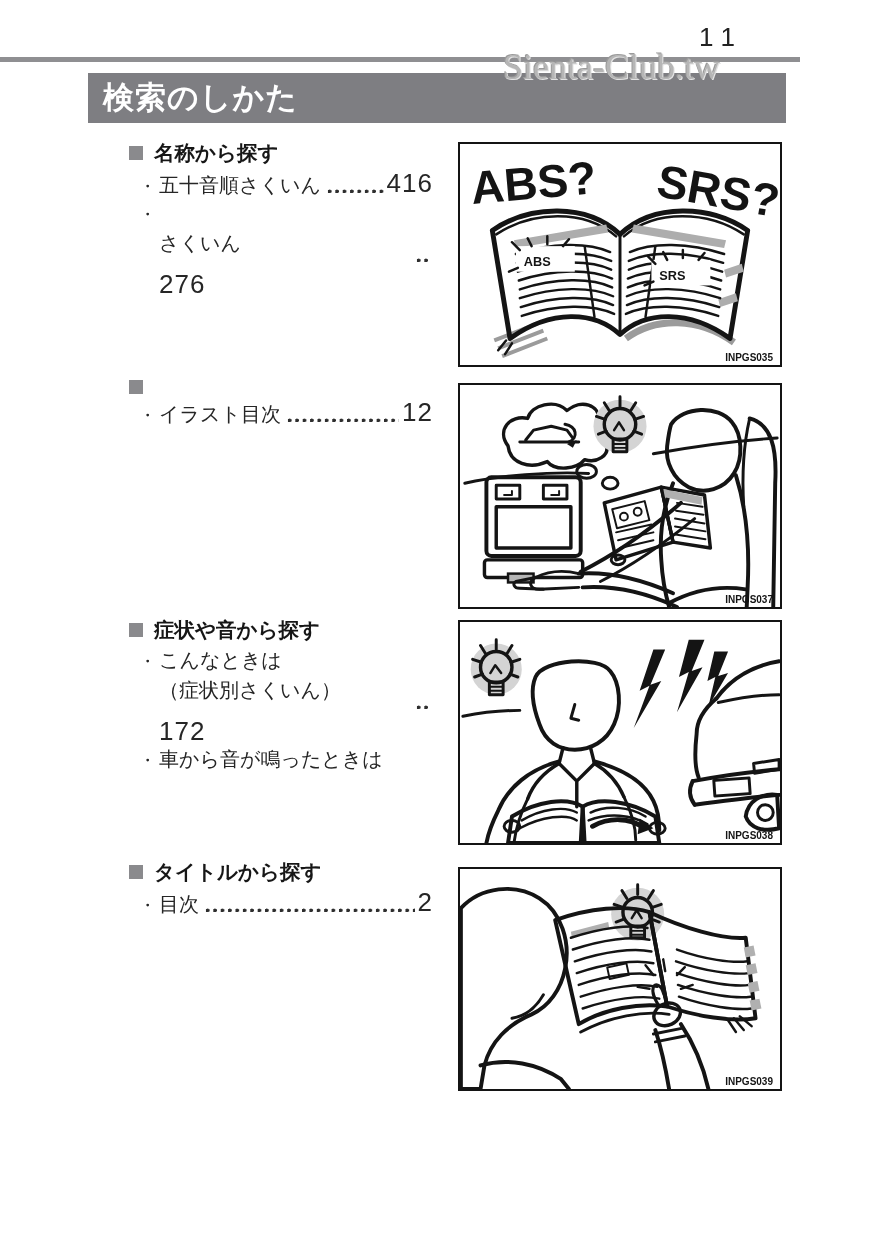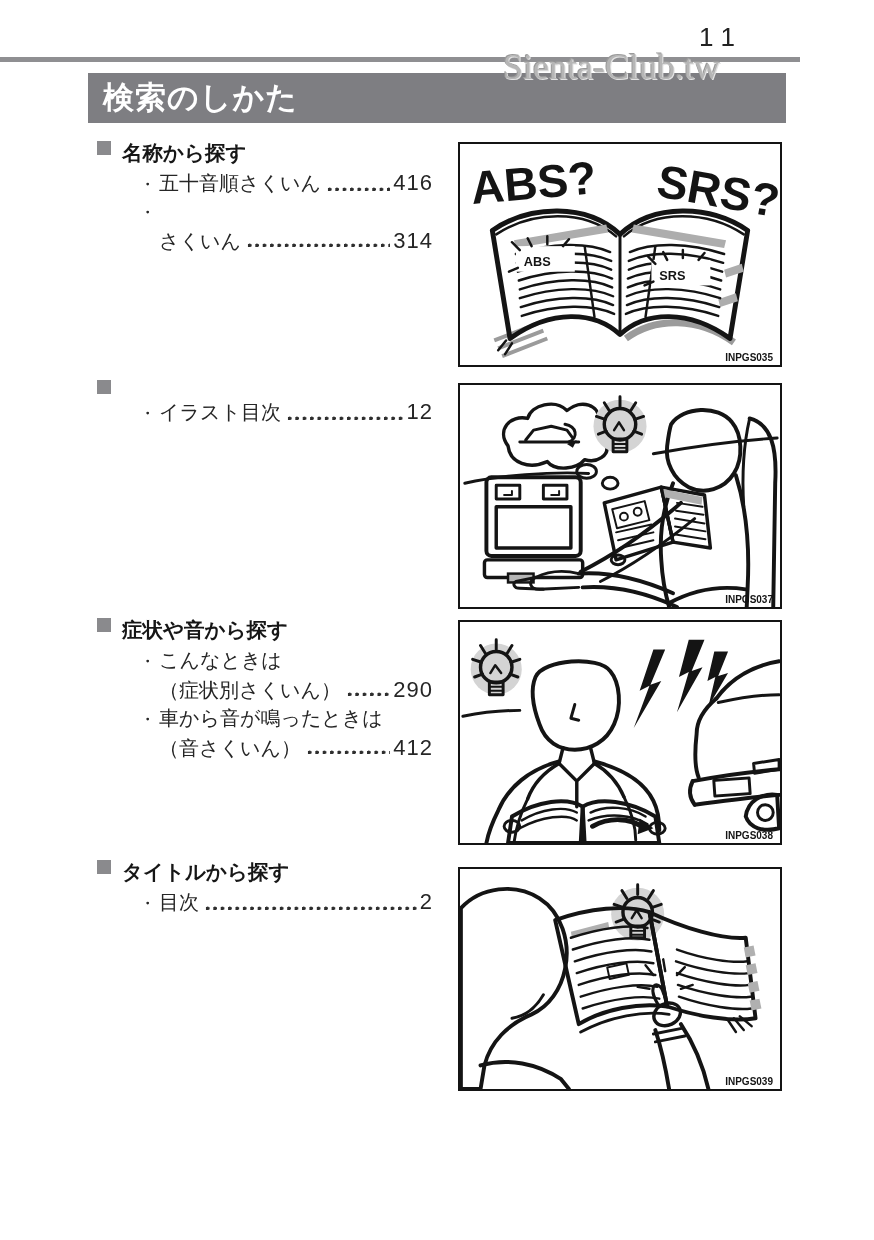--- a/index.html
+++ b/index.html
@@ -7,31 +7,31 @@
         font-family:"Liberation Sans","DejaVu Sans",sans-serif;color:#1f1f1f;}
   .page-number{position:absolute;top:22px;right:56px;font-size:26px;letter-spacing:9px;color:#222;}
   .top-rule{position:absolute;top:57px;left:0;width:866px;height:5px;background:#8f8f92;}
   .watermark{position:absolute;top:46px;right:80px;z-index:3;
              font-family:"Liberation Serif","DejaVu Serif",serif;font-size:36px;color:#b6b6b6;
              text-shadow:1px 1px 0 #e3e3e3, -1px -1px 0 #9a9a9a;}
   .title-bar{position:absolute;top:73px;left:88px;width:698px;height:50px;background:#7e7e82;
              display:flex;align-items:center;padding-left:15px;box-sizing:border-box;z-index:2;}
   .title-bar span{color:#fff;font-weight:bold;font-size:31px;letter-spacing:1px;}
   .toc-block{position:absolute;left:97px;width:336px;}
-  .toc-heading{display:flex;align-items:flex-start;font-weight:bold;font-size:20.5px;line-height:24px;margin-bottom:4px;color:#161616;}
+  .toc-heading{display:flex;align-items:center;font-weight:bold;font-size:20.5px;line-height:24px;margin-bottom:4px;color:#161616;margin-left:32px;}
   .sq{width:14px;height:14px;background:#8a8a8d;margin-right:11px;flex:0 0 auto;}
   .toc-items{margin-left:42px;}
   .toc-line{display:flex;align-items:baseline;font-size:20px;line-height:28px;color:#262626;}
   .bullet{width:20px;flex:0 0 auto;font-size:17px;}
-  .cont{padding-left:20px;}
+  .cont{padding-left:20px;flex-direction:column;}
   .toc-text{white-space:nowrap;}
   .leader{flex:1 1 auto;min-width:14px;height:7px;margin:0 3px 6px 6px;align-self:flex-end;
           background-image:radial-gradient(circle at 2.6px 3.4px,#2e2e2e 1.7px,transparent 2.1px);
           background-size:7.4px 7px;background-repeat:repeat-x;}
-  .toc-page{font-size:22px;letter-spacing:1px;}
+  .toc-page{font-size:26px;letter-spacing:1px;}
   .fig{position:absolute;left:458px;width:324px;border:2.5px solid #141414;background:#fff;box-sizing:border-box;}
   .fig svg{position:absolute;left:0;top:0;width:100%;height:100%;}
   .fig-code{position:absolute;right:7px;bottom:2px;font-size:10px;font-weight:bold;color:#141414;z-index:2;}
   .ln{stroke:#141414;fill:none;stroke-linecap:round;stroke-linejoin:round;}
 </style>
 </head>
 <body>
 
 <div class="page">
 
@@ -54,21 +54,21 @@
         <span class="leader"></span>
         <span class="toc-page">416</span>
       </div>
       <div>
         <div class="toc-line">
           <span class="bullet">・</span>
         </div>
         <div class="toc-line cont">
           <span class="toc-text">さくいん</span>
           <span class="leader"></span>
-          <span class="toc-page">314</span>
+          <span class="toc-page">276</span>
         </div>
       </div>
     </div>
   </section>
 
   <div class="fig" style="top:142px;height:225px">
     <svg viewBox="0 0 324 225">
       <path d="M278,202 C242,176 198,176 168,198" stroke="#9b9b9b" stroke-width="7" fill="none"></path>
       <path d="M34,200 L80,182 M38,208 L84,190 M42,216 L88,198" stroke="#9b9b9b" stroke-width="4" fill="none"></path>
       <path class="ln" d="M162,92 C128,60 70,62 32,88 L50,198 C92,168 136,170 162,194 C188,170 232,168 274,198 L292,88 C254,62 196,60 162,92 Z" fill="#fff" stroke-width="5"></path>
@@ -196,32 +196,27 @@
     </div>
     <div class="toc-items">
       <div>
         <div class="toc-line">
           <span class="bullet">・</span>
           <span class="toc-text">こんなときは</span>
         </div>
         <div class="toc-line cont">
           <span class="toc-text">（症状別さくいん）</span>
           <span class="leader"></span>
-          <span class="toc-page">290</span>
+          <span class="toc-page">172</span>
         </div>
       </div>
       <div>
         <div class="toc-line">
           <span class="bullet">・</span>
           <span class="toc-text">車から音が鳴ったときは</span>
-        </div>
-        <div class="toc-line cont">
-          <span class="toc-text">（音さくいん）</span>
-          <span class="leader"></span>
-          <span class="toc-page">412</span>
         </div>
       </div>
     </div>
   </section>
 
   <div class="fig" style="top:620px;height:225px">
     <svg viewBox="0 0 324 225">
       <path class="ln" d="M2,96 C22,92 44,90 60,90" stroke-width="3"></path>
       <g>
         <circle cx="36" cy="48" r="26" fill="#d4d4d4"></circle>

